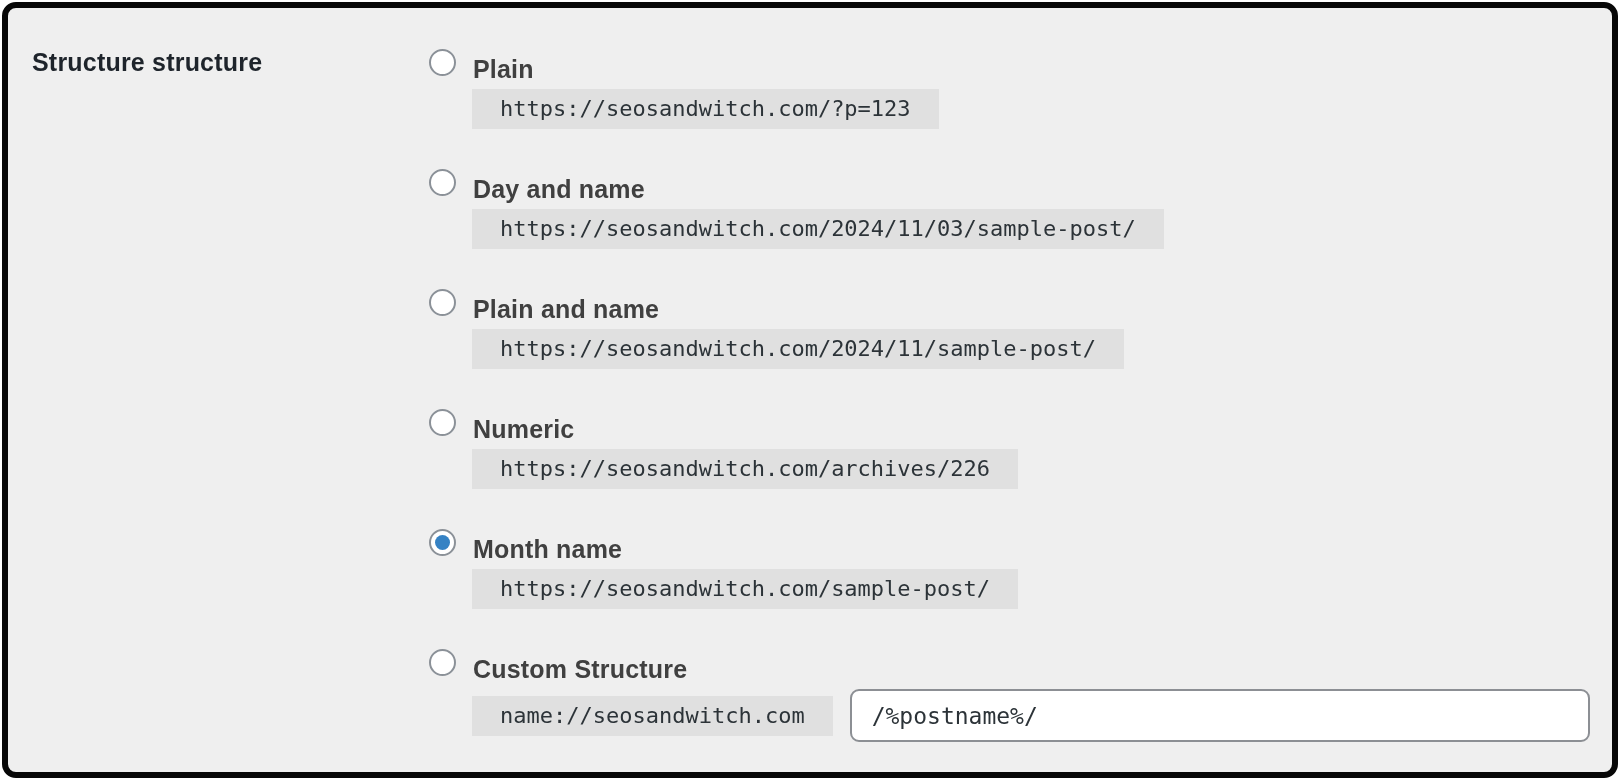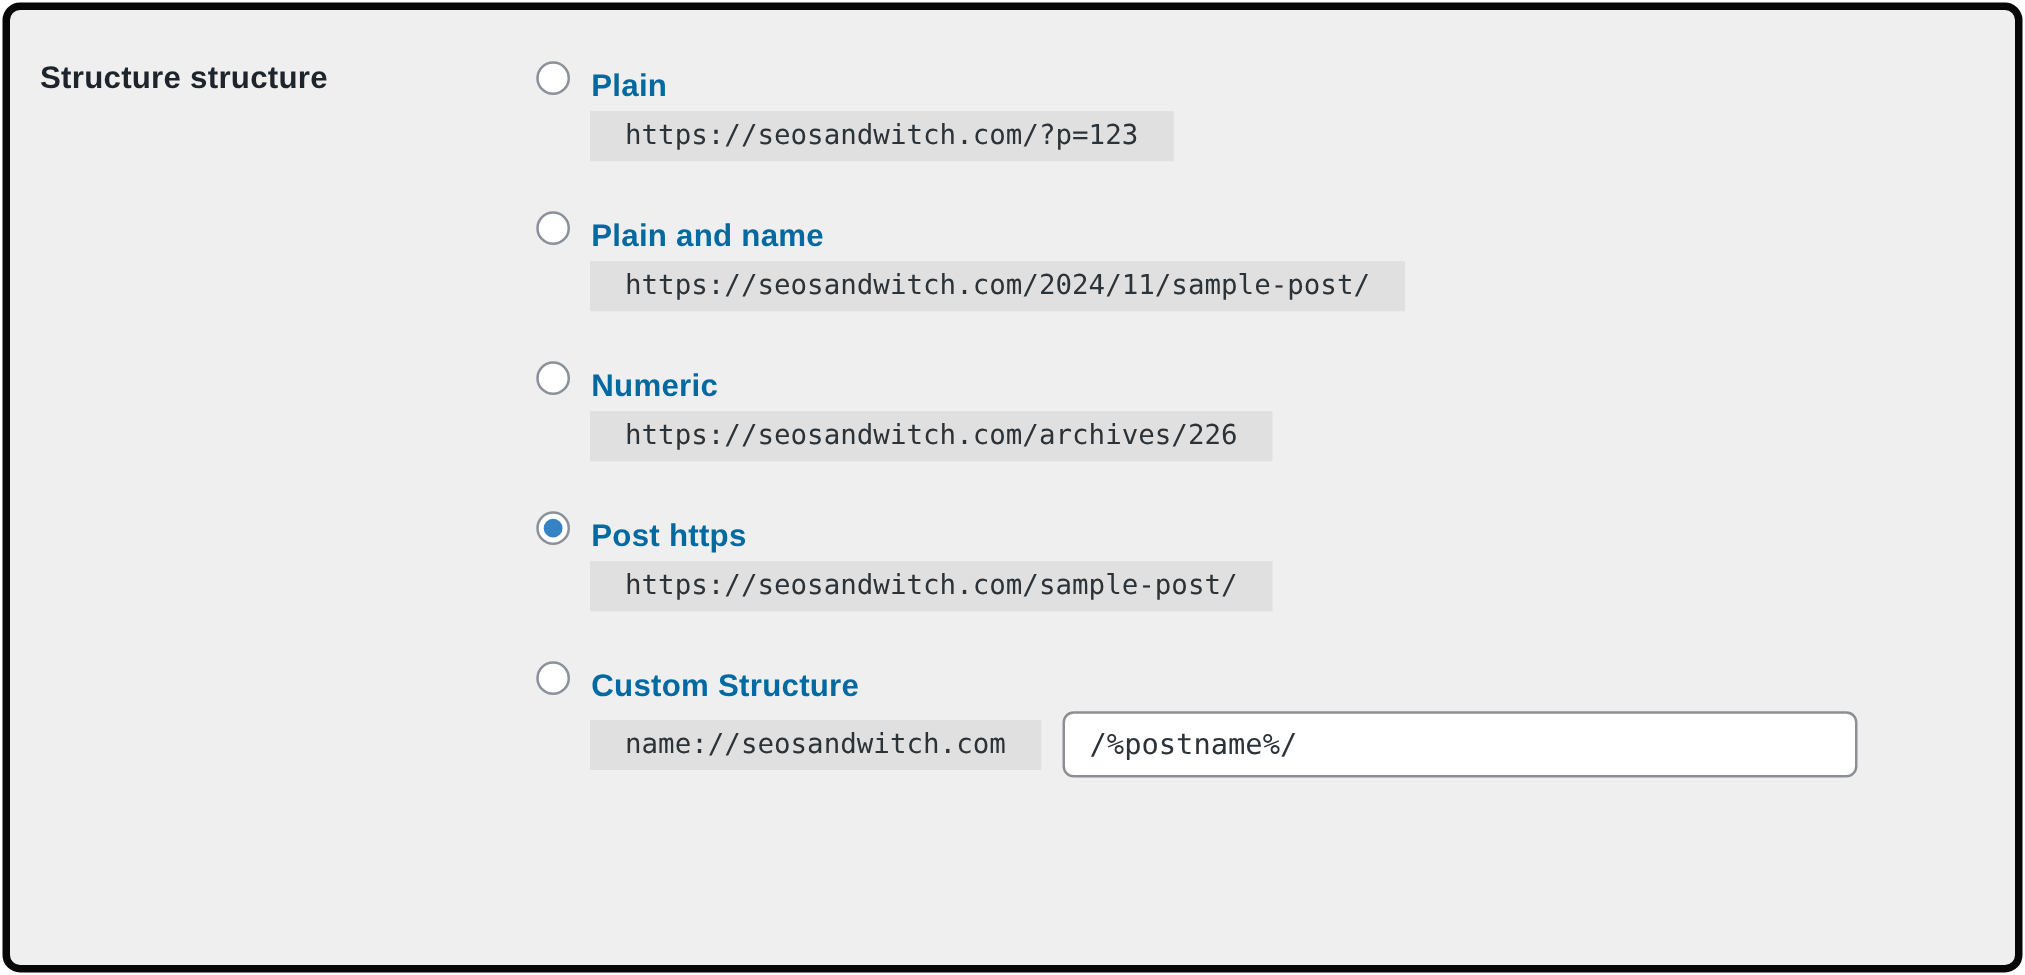--- a/index.html
+++ b/index.html
@@ -58,21 +58,21 @@
   }
   .radio.checked::after {
     content: "";
     width: 15px; height: 15px;
     border-radius: 50%;
     background: #3582c4;
   }
   .option-label {
     font-size: 25px;
     font-weight: 700;
-    color: #0369a1;
+    color: #404040;
     line-height: 28px;
     letter-spacing: 0.2px;
     cursor: pointer;
     margin-top: 13px;
   }
   .code-line {
     margin-left: 43px;
     margin-top: 13px;
     display: flex;
     align-items: center;
@@ -82,21 +82,21 @@
     display: inline-block;
     background: #e0e0e0;
     color: #2c3338;
     font-family: "DejaVu Sans Mono", monospace;
     font-size: 22px;
     line-height: 40px;
     padding: 0 28px;
     white-space: nowrap;
   }
   .custom-input {
-    width: 636px;
+    width: 740px;
     height: 53px;
     background: #ffffff;
     border: 2px solid #8c8f94;
     border-radius: 9px;
     font-family: "DejaVu Sans Mono", monospace;
     font-size: 23px;
     color: #2c3338;
     padding: 0 0 0 20px;
     outline: none;
   }
@@ -116,20 +116,29 @@
       <div class="option">
         <div class="option-head">
           <span class="radio"></span>
           <span class="option-label">Plain</span>
         </div>
         <div class="code-line">
           <code class="code">https://seosandwitch.com/?p=123</code>
         </div>
       </div>
 
+      <div class="option">
+        <div class="option-head">
+          <span class="radio"></span>
+          <span class="option-label">Day and name</span>
+        </div>
+        <div class="code-line">
+          <code class="code">https://seosandwitch.com/2024/11/03/sample-post/</code>
+        </div>
+      </div>
 
       <div class="option">
         <div class="option-head">
           <span class="radio"></span>
           <span class="option-label">Plain and name</span>
         </div>
         <div class="code-line">
           <code class="code">https://seosandwitch.com/2024/11/sample-post/</code>
         </div>
       </div>
@@ -140,21 +149,21 @@
           <span class="option-label">Numeric</span>
         </div>
         <div class="code-line">
           <code class="code">https://seosandwitch.com/archives/226</code>
         </div>
       </div>
 
       <div class="option">
         <div class="option-head">
           <span class="radio checked"></span>
-          <span class="option-label">Post https</span>
+          <span class="option-label">Month name</span>
         </div>
         <div class="code-line">
           <code class="code">https://seosandwitch.com/sample-post/</code>
         </div>
       </div>
 
       <div class="option">
         <div class="option-head">
           <span class="radio"></span>
           <span class="option-label">Custom Structure</span>

